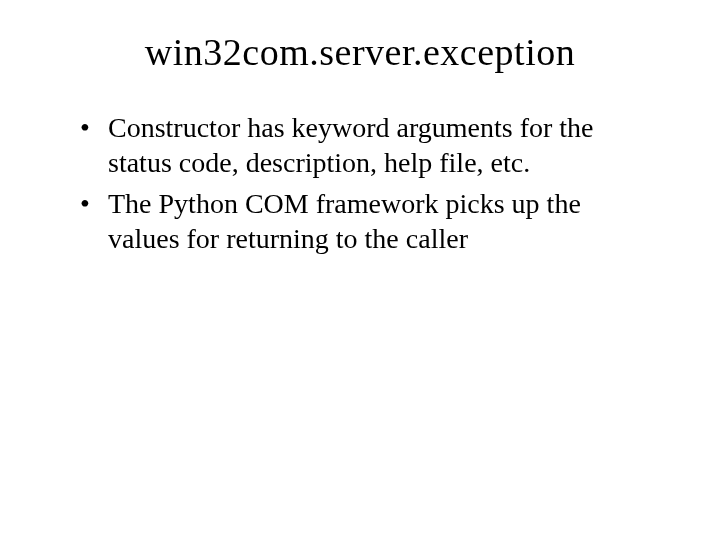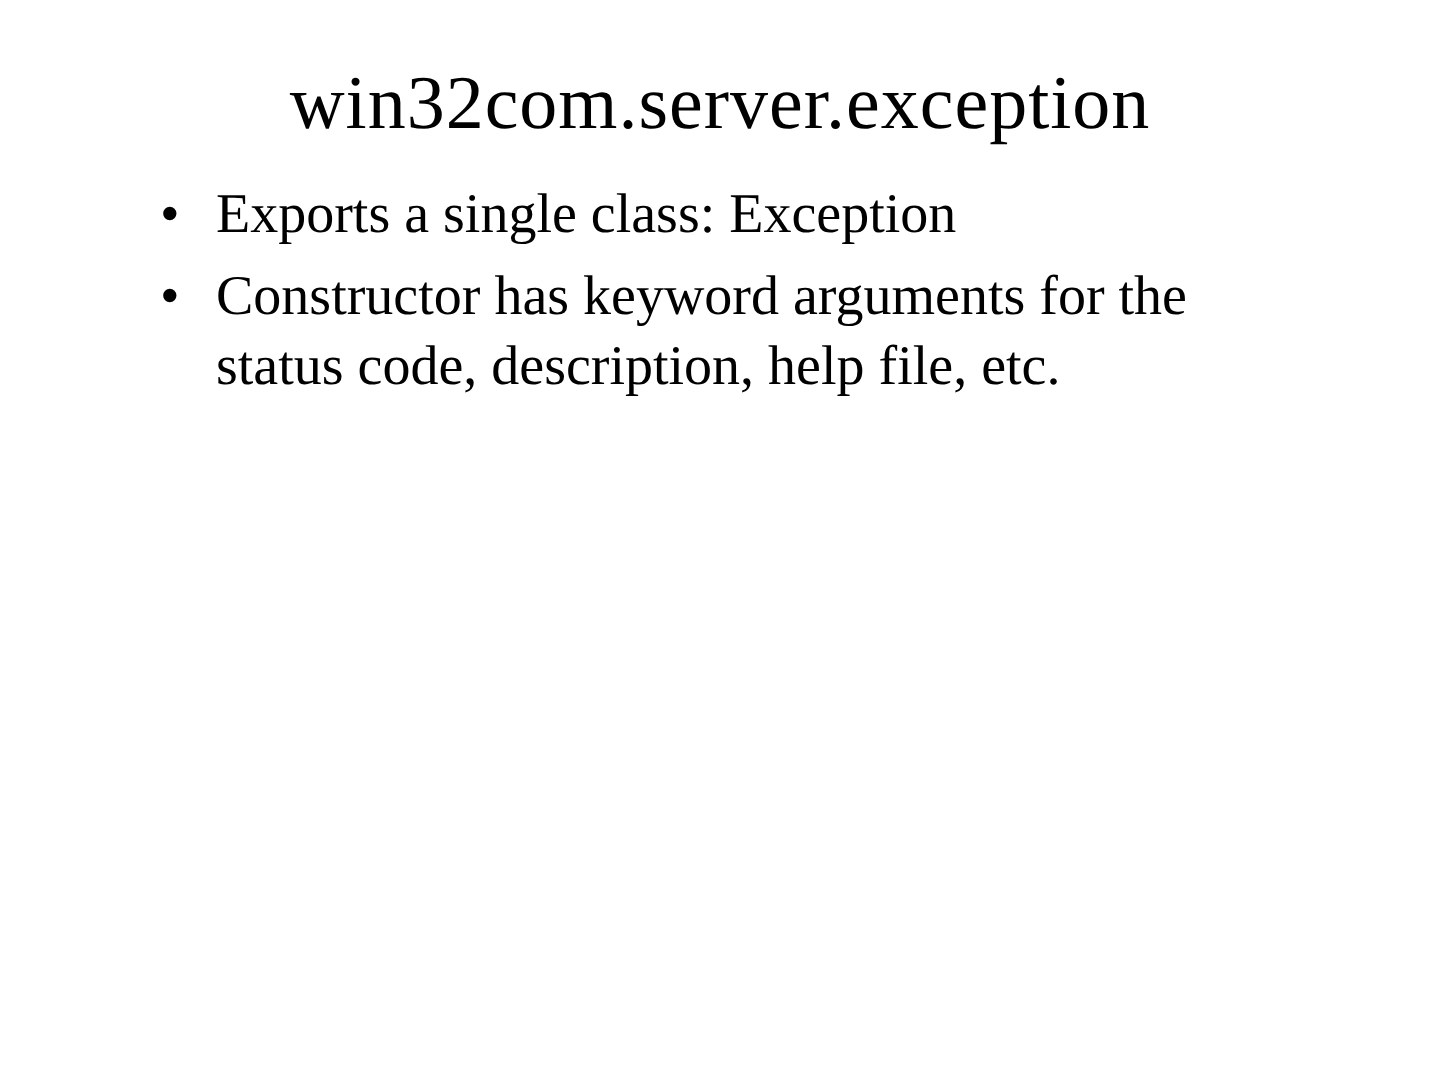--- a/index.html
+++ b/index.html
@@ -14,21 +14,21 @@
   .slide {
     width: 720px;
     height: 540px;
     box-sizing: border-box;
     padding: 20px 60px 40px 60px;
   }
   .title {
     text-align: center;
     font-size: 38px;
     font-weight: 400;
-    margin: 10px 0 16px 0;
+    margin: 10px 0 36px 0;
     letter-spacing: 0.5px;
   }
   ul.bullets {
     list-style: none;
     padding: 0;
     margin: 0 10px 0 20px;
   }
   ul.bullets li {
     position: relative;
     font-size: 28px;
@@ -44,16 +44,16 @@
     font-size: 28px;
     line-height: 1.25;
   }
 </style>
 </head>
 <body>
 
 <div class="slide">
   <h1 class="title">win32com.server.exception</h1>
   <ul class="bullets">
-    <li>Exports a single class: Exception</li>
     <li>Constructor has keyword arguments for the status code, description, help file, etc.</li>
+    <li>The Python COM framework picks up the values for returning to the caller</li>
   </ul>
 </div>
 
 </body></html>

